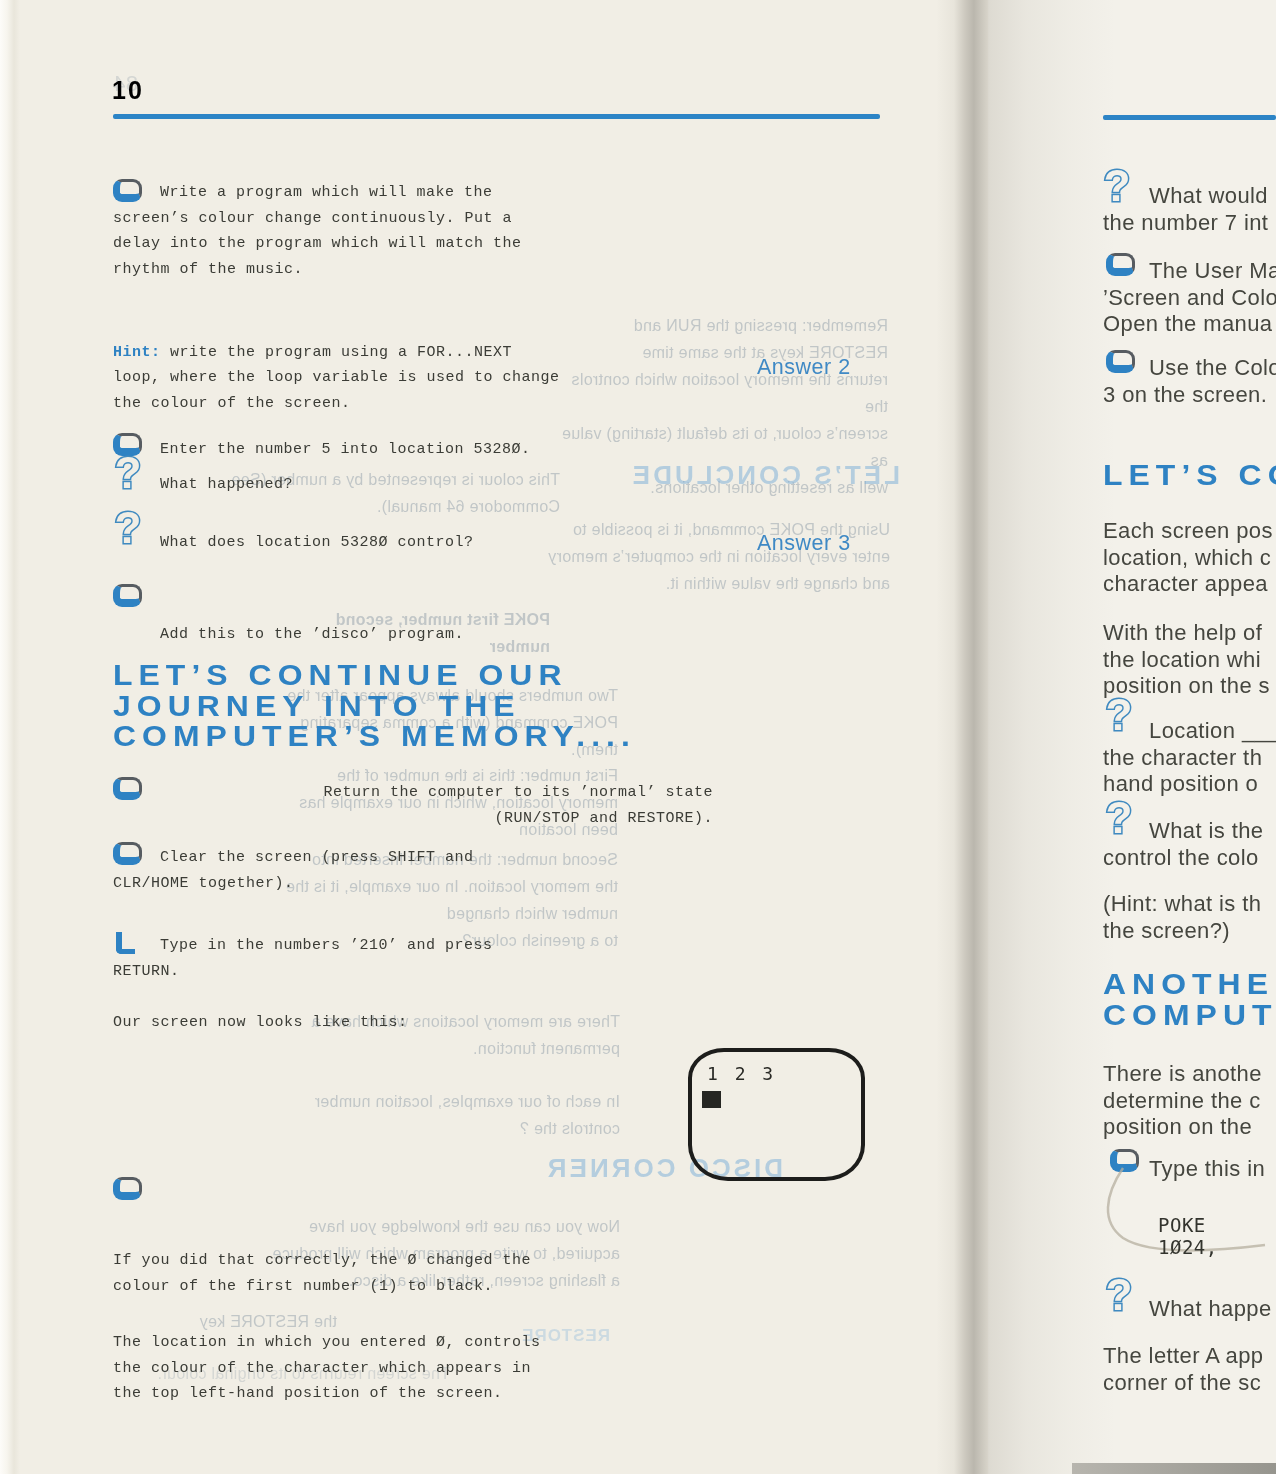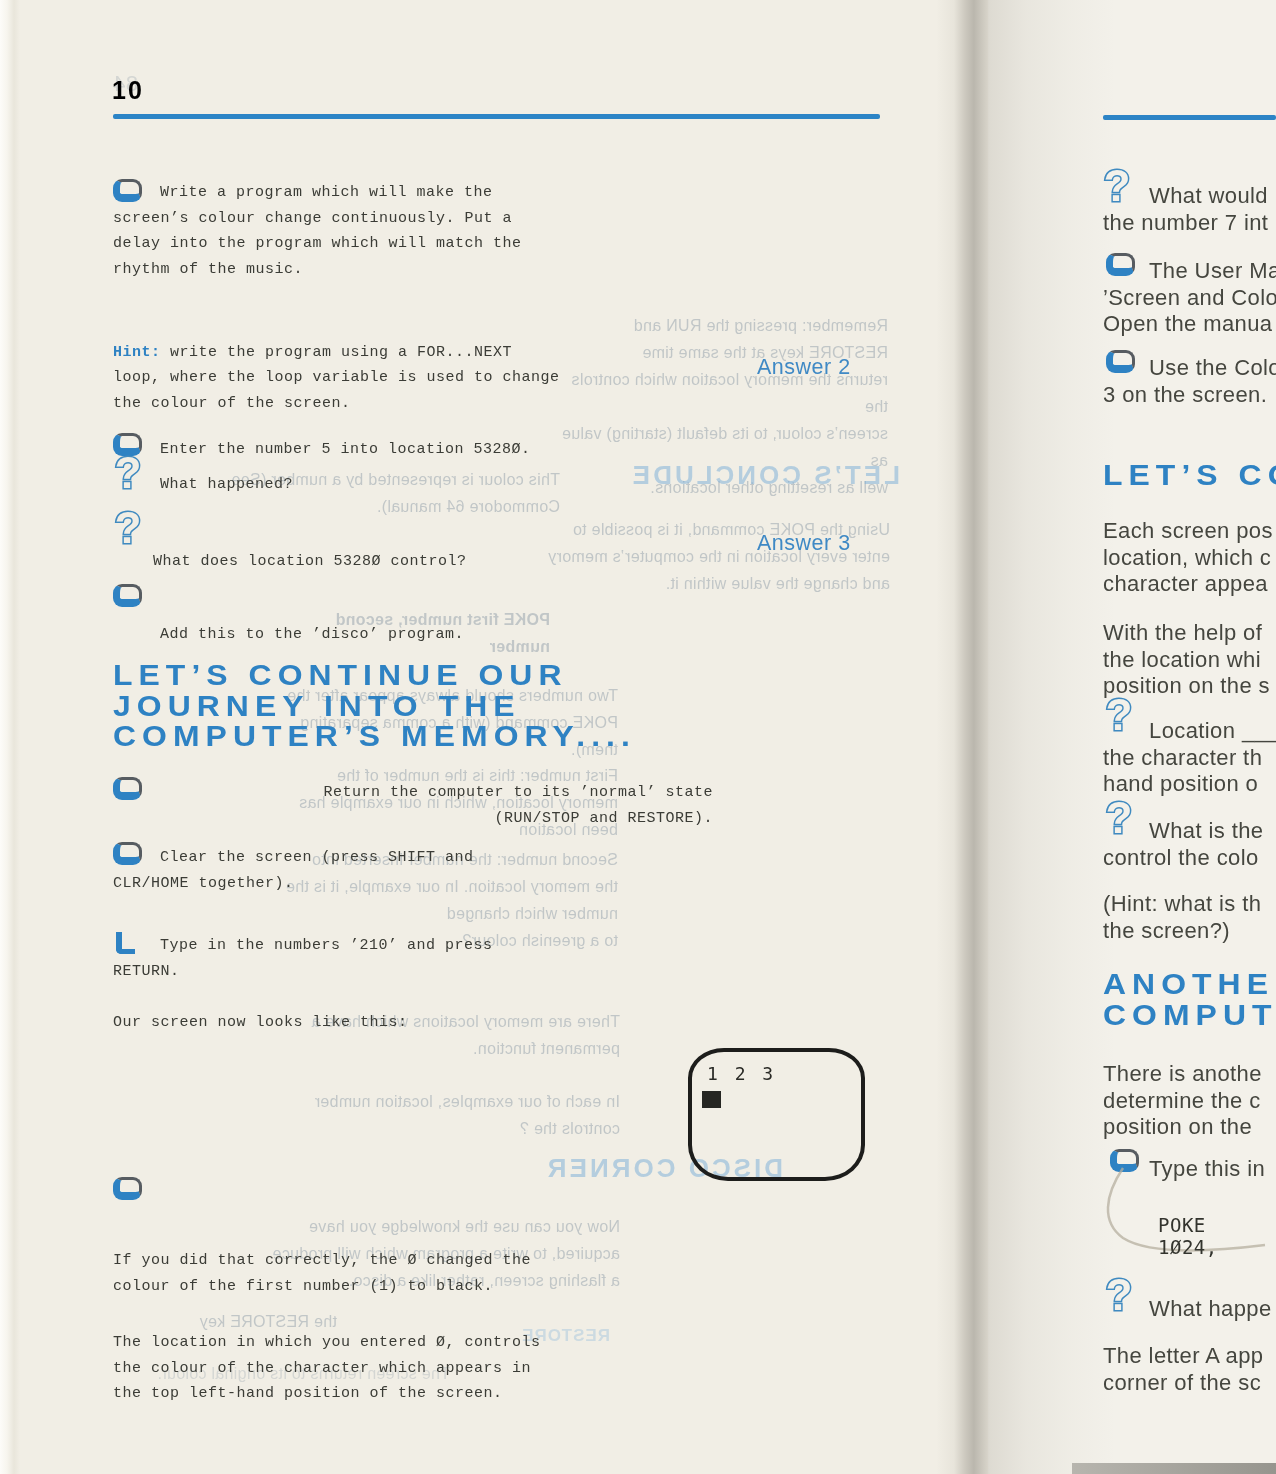--- a/index.html
+++ b/index.html
@@ -127,21 +127,21 @@
   <div class="tx ind" style="left:113px;top:437px;width:600px;">Enter the number 5 into location 5328Ø.</div>
 
   <svg class="qicon" style="left:111px;top:450px;" width="34" height="48" viewBox="0 0 34 48">
     <text x="17" y="38" font-size="44" font-weight="bold" font-family="Liberation Sans" text-anchor="middle" fill="#f1eee5" stroke="#3f8ac0" stroke-width="3" paint-order="stroke">?</text>
   </svg>
   <div class="tx ind" style="left:113px;top:472px;width:600px;">What happened?</div>
 
   <svg class="qicon" style="left:111px;top:505px;" width="34" height="48" viewBox="0 0 34 48">
     <text x="17" y="38" font-size="44" font-weight="bold" font-family="Liberation Sans" text-anchor="middle" fill="#f1eee5" stroke="#3f8ac0" stroke-width="3" paint-order="stroke">?</text>
   </svg>
-  <div class="tx ind" style="left:106px;top:530px;width:600px;margin-top:19px;">What does location 5328Ø control?</div>
+  <div class="tx ind" style="left:113px;top:530px;width:600px;">What does location 5328Ø control?</div>
   <div class="answer" style="left:757px;top:531px;">Answer 3</div>
 
   <div class="cb" style="left:113px;top:584px;"></div>
   <div class="tx ind" style="left:113px;top:588px;width:600px;margin-top:34px;">Add this to the ’disco’ program.</div>
 
   <div class="heading" style="left:113px;top:660px;width:560px;">LET’S CONTINUE OUR
 JOURNEY INTO THE
 COMPUTER’S MEMORY....</div>
 
   <div class="cb" style="left:113px;top:777px;"></div>

